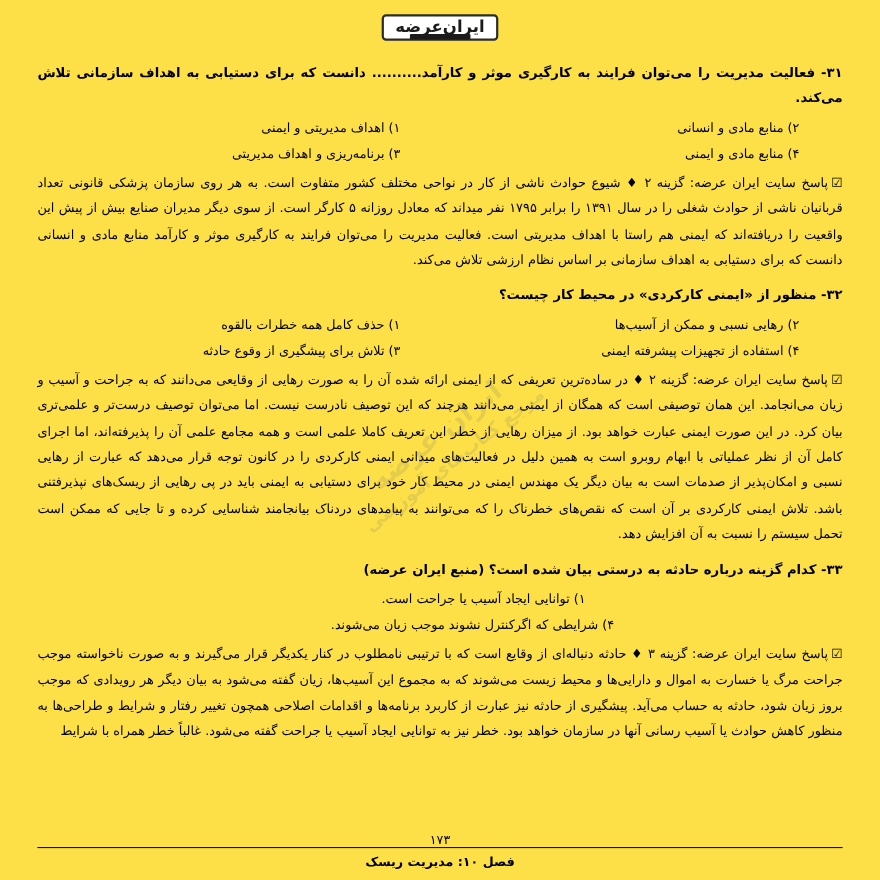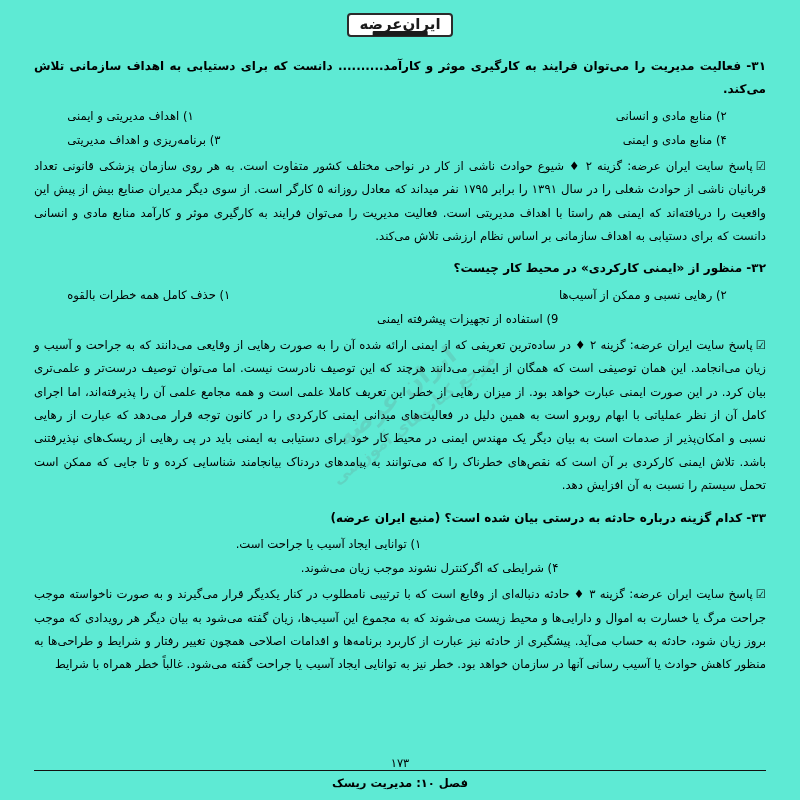--- a/index.html
+++ b/index.html
@@ -5,21 +5,21 @@
   * { box-sizing: border-box; }
   html, body {
     margin: 0; padding: 0;
     width: 800px; height: 800px;
     background: #ffffff;
     font-family: "DejaVu Sans", "Liberation Sans", sans-serif;
   }
   .page {
     position: relative;
     width: 800px; height: 800px;
-    background: #5eead4;
+    background: #fde047;
     overflow: hidden;
   }
   
   .logo-wrap {
     display: flex;
     justify-content: center;
     align-items: center;
     padding-top: 8px;
     height: 42px;
   }
@@ -84,21 +84,21 @@
   .opt {
     font-size: 11.6px;
     line-height: 1.9;
     width: 46%;
     padding: 0 4px;
     color: #000;
     white-space: nowrap;
     overflow: hidden;
     text-overflow: ellipsis;
   }
-  .opt.right { text-align: left; padding-right: 36px; }
+  .opt.right { text-align: right; padding-right: 36px; }
   .opt.left  { text-align: right; padding-right: 10px; }
   .answer {
     font-size: 11.7px;
     line-height: 2.0;
     margin: 3px 0 2px 0;
     text-align: justify;
     text-justify: inter-word;
     color: #000;
   }
   .answer .chk {
@@ -182,21 +182,22 @@
     </div>
     <div class="answer"><span class="chk">☑</span><span>پاسخ سایت ایران عرضه: گزینه ۲ ♦ شیوع حوادث ناشی از کار در نواحی مختلف کشور متفاوت است. به هر روی سازمان پزشکی قانونی تعداد قربانیان ناشی از حوادث شغلی را در سال ۱۳۹۱ را برابر ۱۷۹۵ نفر میداند که معادل روزانه ۵ کارگر است. از سوی دیگر مدیران صنایع بیش از پیش این واقعیت را دریافته‌اند که ایمنی هم راستا با اهداف مدیریتی است. فعالیت مدیریت را می‌توان فرایند به کارگیری موثر و کارآمد منابع مادی و انسانی دانست که برای دستیابی به اهداف سازمانی بر اساس نظام ارزشی تلاش می‌کند.</span></div>
 
     <div class="q-title">۳۲- منظور از «ایمنی کارکردی» در محیط کار چیست؟</div>
     <div class="options">
       <div class="opt-row">
         <div class="opt left">۲) رهایی نسبی و ممکن از آسیب‌ها</div>
         <div class="opt right">۱) حذف کامل همه خطرات بالقوه</div>
       </div>
       <div class="opt-row">
-        <div class="opt left">9) استفاده از تجهیزات پیشرفته ایمنی</div>
+        <div class="opt left">۴) استفاده از تجهیزات پیشرفته ایمنی</div>
+        <div class="opt right">۳) تلاش برای پیشگیری از وقوع حادثه</div>
       </div>
     </div>
     <div class="answer"><span class="chk">☑</span><span>پاسخ سایت ایران عرضه: گزینه ۲ ♦ در ساده‌ترین تعریفی که از ایمنی ارائه شده آن را به صورت رهایی از وقایعی می‌دانند که به جراحت و آسیب و زیان می‌انجامد. این همان توصیفی است که همگان از ایمنی می‌دانند هرچند که این توصیف نادرست نیست. اما می‌توان توصیف درست‌تر و علمی‌تری بیان کرد. در این صورت ایمنی عبارت خواهد بود. از میزان رهایی از خطر این تعریف کاملا علمی است و همه مجامع علمی آن را پذیرفته‌اند، اما اجرای کامل آن از نظر عملیاتی با ابهام روبرو است به همین دلیل در فعالیت‌های میدانی ایمنی کارکردی را در کانون توجه قرار می‌دهد که عبارت از رهایی نسبی و امکان‌پذیر از صدمات است به بیان دیگر یک مهندس ایمنی در محیط کار خود برای دستیابی به ایمنی باید در پی رهایی از ریسک‌های نپذیرفتنی باشد. تلاش ایمنی کارکردی بر آن است که نقص‌های خطرناک را که می‌توانند به پیامدهای دردناک بیانجامند شناسایی کرده و تا جایی که ممکن است تحمل سیستم را نسبت به آن افزایش دهد.</span></div>
 
     <div class="q-title">۳۳- کدام گزینه درباره حادثه به درستی بیان شده است؟ (منبع ایران عرضه)</div>
     <div class="options">
       <div class="opt-row">
         <div class="opt right">۱) توانایی ایجاد آسیب یا جراحت است.</div>
       </div>
       <div class="opt-row">

